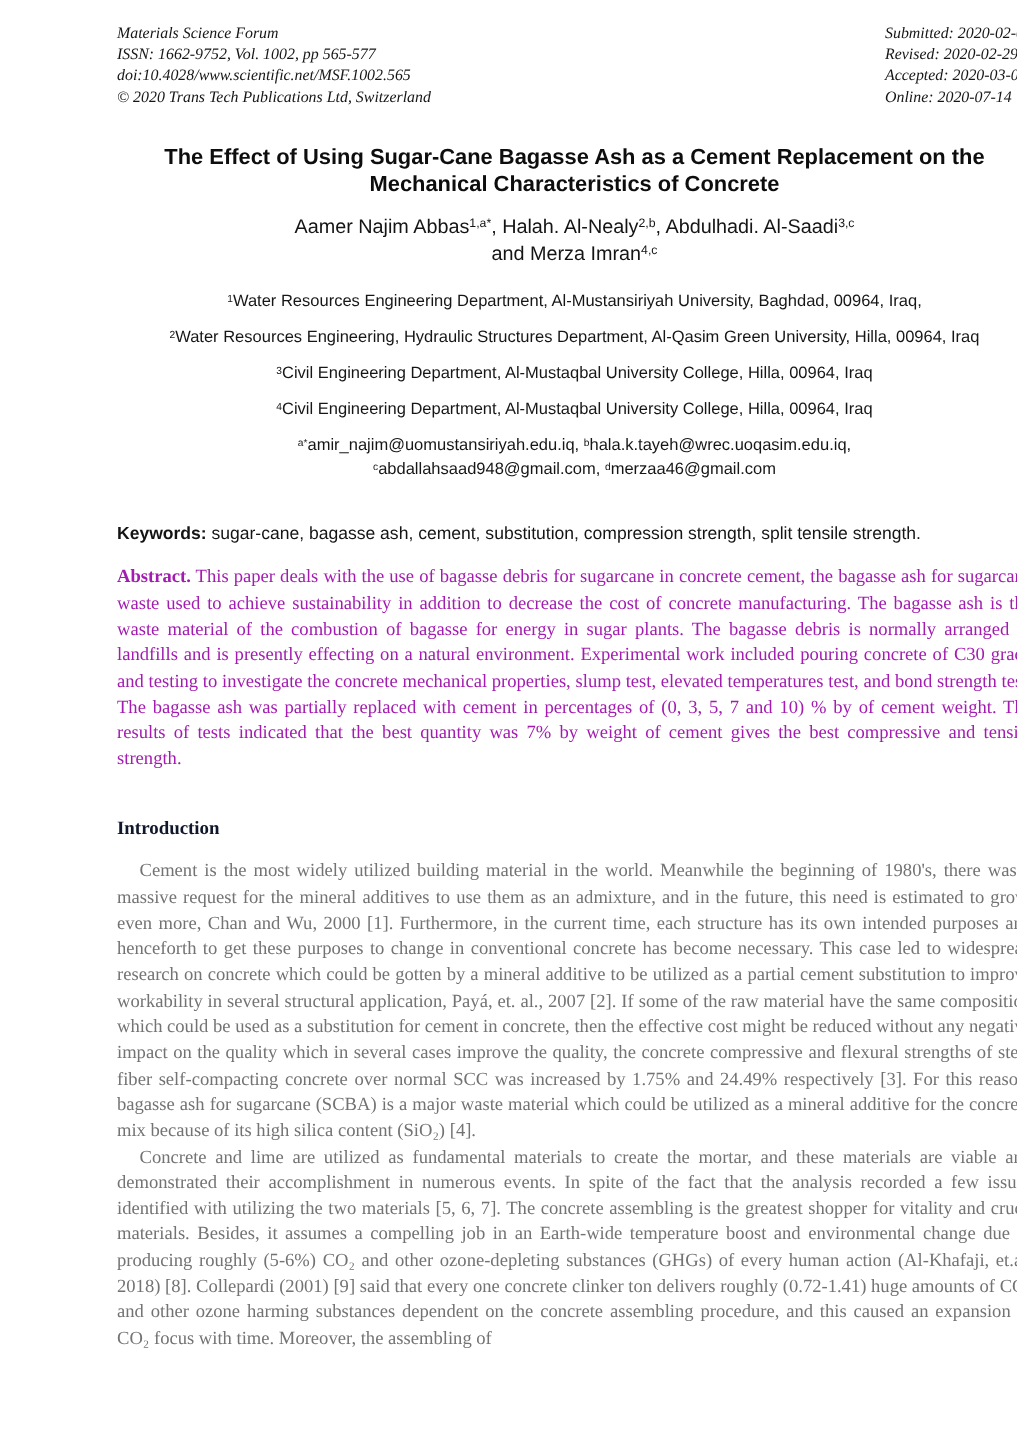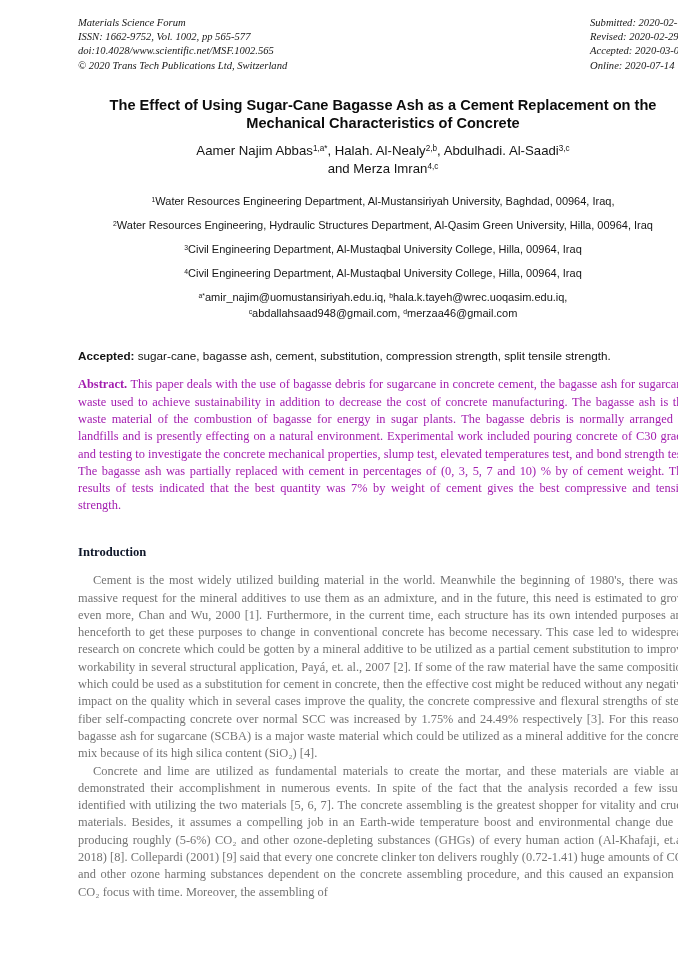--- a/index.html
+++ b/index.html
@@ -159,21 +159,21 @@
       <p class="affiliation"><sup>2</sup><span>Water Resources Engineering, Hydraulic Structures Department, Al-Qasim Green University, Hilla, 00964, Iraq</span></p>
       <p class="affiliation"><sup>3</sup><span>Civil Engineering Department, Al-Mustaqbal University College, Hilla, 00964, Iraq</span></p>
       <p class="affiliation"><sup>4</sup><span>Civil Engineering Department, Al-Mustaqbal University College, Hilla, 00964, Iraq</span></p>
     </div>
 
     <div class="emails">
         <div><sup>a*</sup>amir_najim@uomustansiriyah.edu.iq, <sup>b</sup>hala.k.tayeh@wrec.uoqasim.edu.iq,</div>
         <div><sup>c</sup>abdallahsaad948@gmail.com, <sup>d</sup>merzaa46@gmail.com</div>
       </div>
 
-    <p class="keywords"><b>Accepted:</b><span> sugar-cane, bagasse ash, cement, substitution, compression strength, split tensile strength.</span></p>
+    <p class="keywords"><b>Keywords:</b><span> sugar-cane, bagasse ash, cement, substitution, compression strength, split tensile strength.</span></p>
 
     <p class="abstract"><b>Abstract.</b><span>  This paper deals with the use of bagasse debris for sugarcane in concrete cement, the bagasse ash for sugarcane waste used to achieve sustainability in addition to decrease the cost of concrete manufacturing. The bagasse ash is the waste material of the combustion of bagasse for energy in sugar plants. The bagasse debris is normally arranged in landfills and is presently effecting on a natural environment. Experimental work included pouring concrete of C30 grade and testing to investigate the concrete mechanical properties, slump test, elevated temperatures test, and bond strength test. The bagasse ash was partially replaced with cement in percentages of (0, 3, 5, 7 and 10) % by of cement weight. The results of tests indicated that the best quantity was 7% by weight of cement gives the best compressive and tensile strength.</span></p>
 
     <p class="section-heading">Introduction</p>
 
     <p class="body-par first">Cement is the most widely utilized building material in the world. Meanwhile the beginning of 1980's, there was a massive request for the mineral additives to use them as an admixture, and in the future, this need is estimated to grow, even more, Chan and Wu, 2000 [1]. Furthermore, in the current time, each structure has its own intended purposes and henceforth to get these purposes to change in conventional concrete has become necessary. This case led to widespread research on concrete which could be gotten by a mineral additive to be utilized as a partial cement substitution to improve workability in several structural application, Payá, et. al., 2007 [2]. If some of the raw material have the same composition which could be used as a substitution for cement in concrete, then the effective cost might be reduced without any negative impact on the quality which in several cases improve the quality, the concrete compressive and flexural strengths of steel fiber self-compacting concrete over normal SCC was increased by 1.75% and  24.49% respectively [3]. For this reason, bagasse ash for sugarcane (SCBA) is a major waste material which could be utilized as a mineral additive for the concrete mix because of its high silica content (SiO₂) [4].</p>
     <p class="body-par">Concrete and lime are utilized as fundamental materials to create the mortar, and these materials are viable and demonstrated their accomplishment in numerous events. In spite of the fact that the analysis recorded a few issues identified with utilizing the two materials [5, 6, 7]. The concrete assembling is the greatest shopper for vitality and crude materials. Besides, it assumes a compelling job in an Earth-wide temperature boost and environmental change due to producing roughly (5-6%) CO₂ and other ozone-depleting substances (GHGs) of every human action (Al-Khafaji, et.al. 2018) [8]. Collepardi (2001) [9] said that every one concrete clinker ton delivers roughly (0.72-1.41) huge amounts of CO₂ and other ozone harming substances dependent on the concrete assembling procedure, and this caused an expansion in CO₂ focus with time. Moreover, the assembling of</p>
 
   </div>
 

